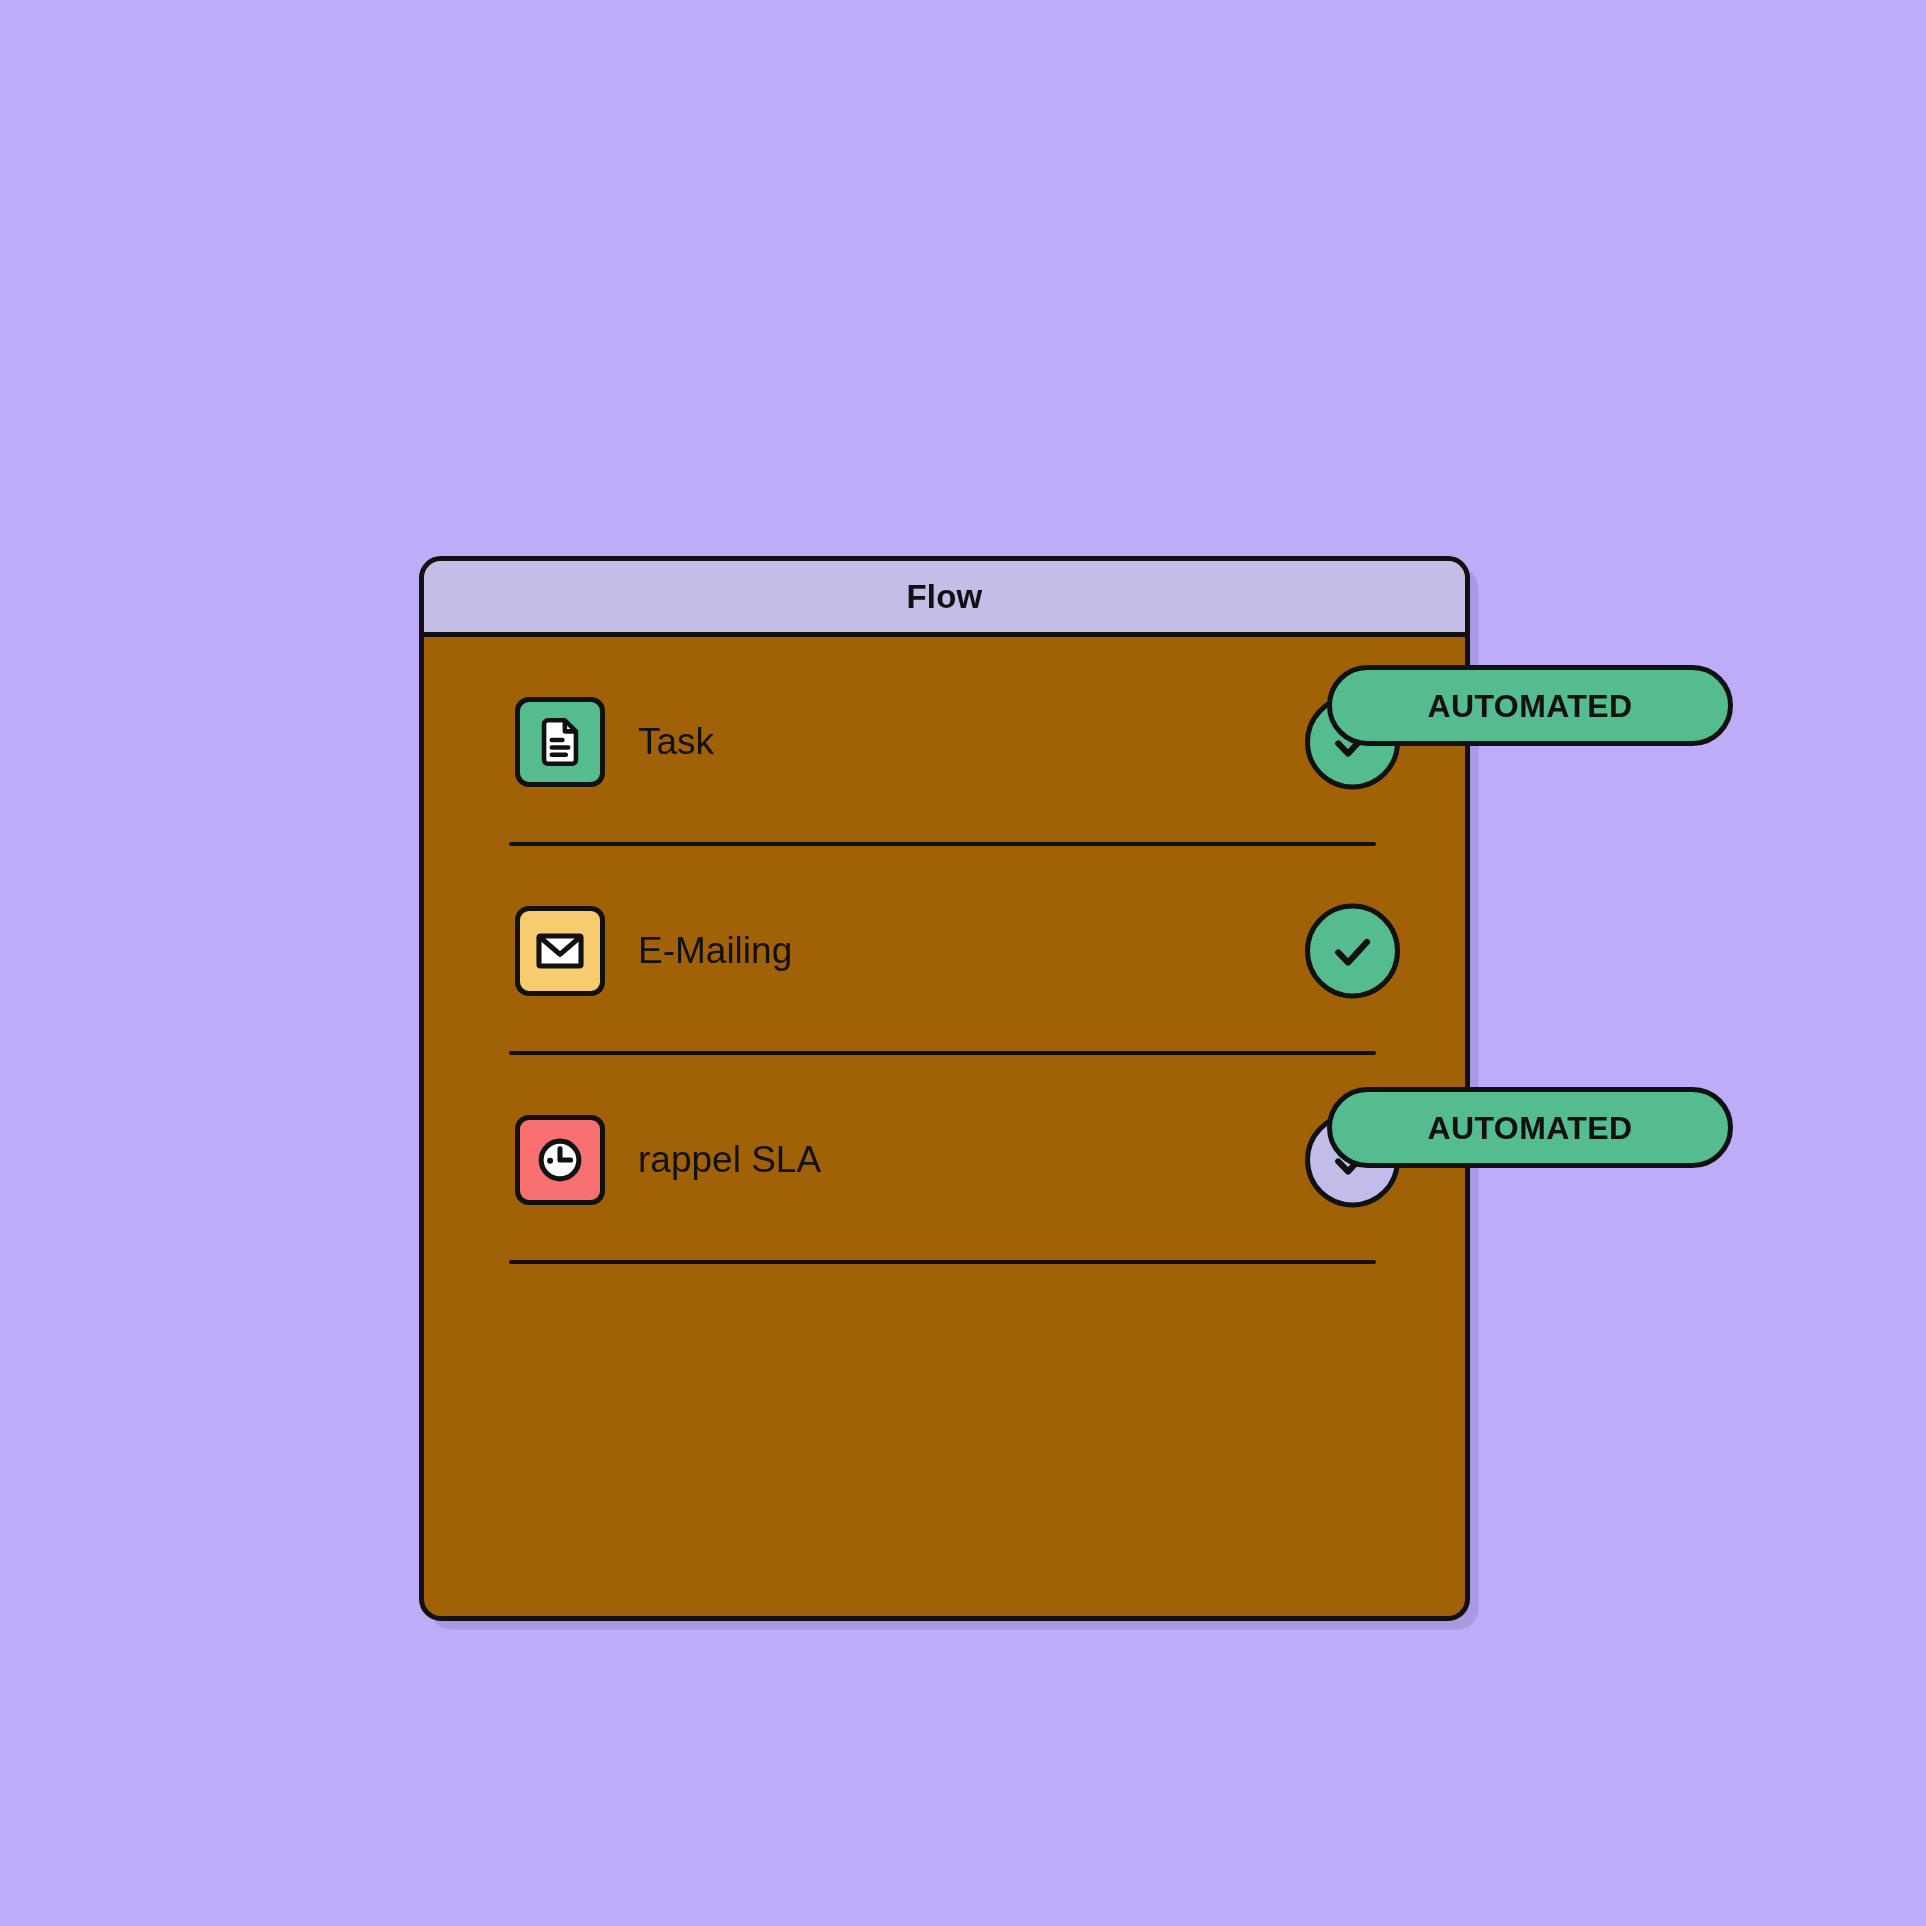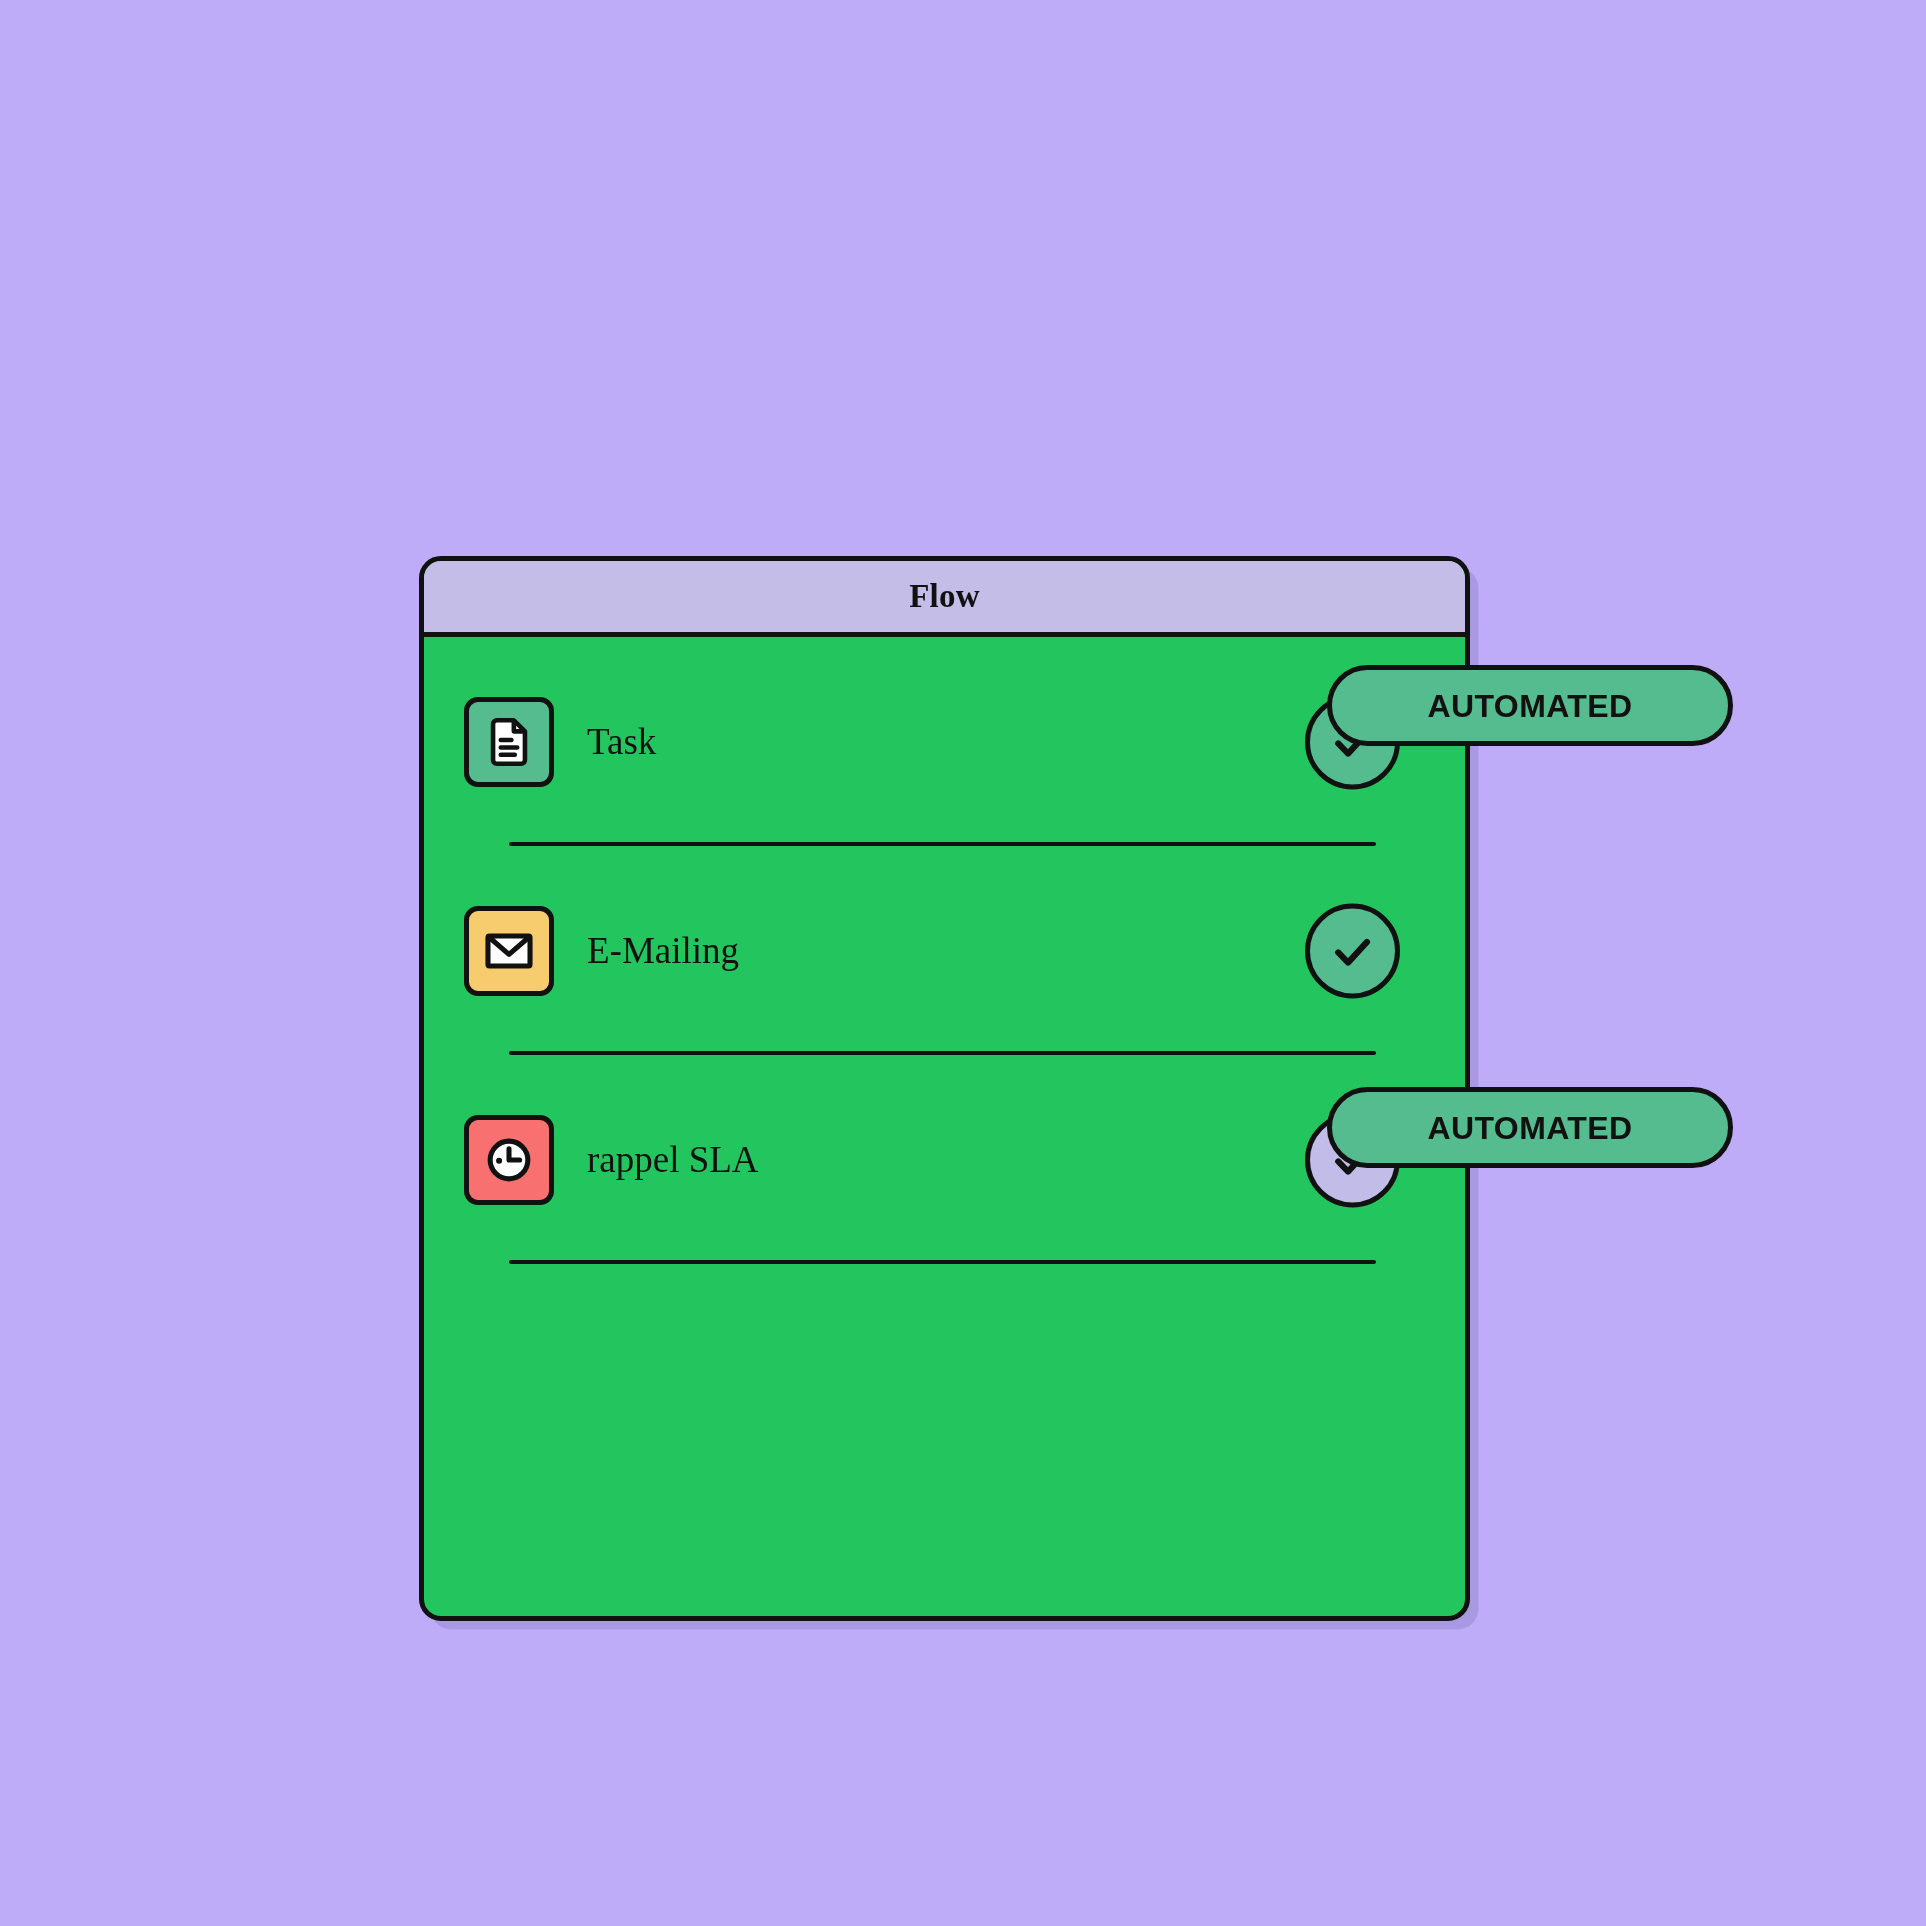--- a/index.html
+++ b/index.html
@@ -9,26 +9,25 @@
     font-family:"Liberation Sans","DejaVu Sans",sans-serif;
     overflow:hidden;
     position:relative;
   }
 
   
   #flow-window{
     position:absolute;
     left:419px; top:556px;
     width:1051px; height:1065px;
-    background:#22c55e;
+    background:#a16207;
     border:5px solid #111111;
     border-radius:22px;
     box-sizing:border-box;
     box-shadow:10px 10px 0 -1.6px rgba(120,105,175,.30);
-    font-family:Liberation Serif, serif;
   }
 
   
   #title-bar{
     position:absolute;
     left:0; top:0;
     width:100%; height:76px;
     background:#c3bde8;
     border-bottom:5px solid #111111;
     border-radius:17px 17px 0 0;
@@ -47,21 +46,21 @@
   #rows{
     position:absolute;
     left:0; top:76px;
     width:100%;
   }
   .flow-row{
     position:relative;
     height:209px;
     display:flex;
     align-items:center;
-    padding-left:40px;
+    padding-left:91px;
     box-sizing:border-box;
   }
   .row-divider{
     position:absolute;
     left:85px;
     width:867px;
     height:4.3px;
     background:#111111;
     border-radius:2.3px;
   }

